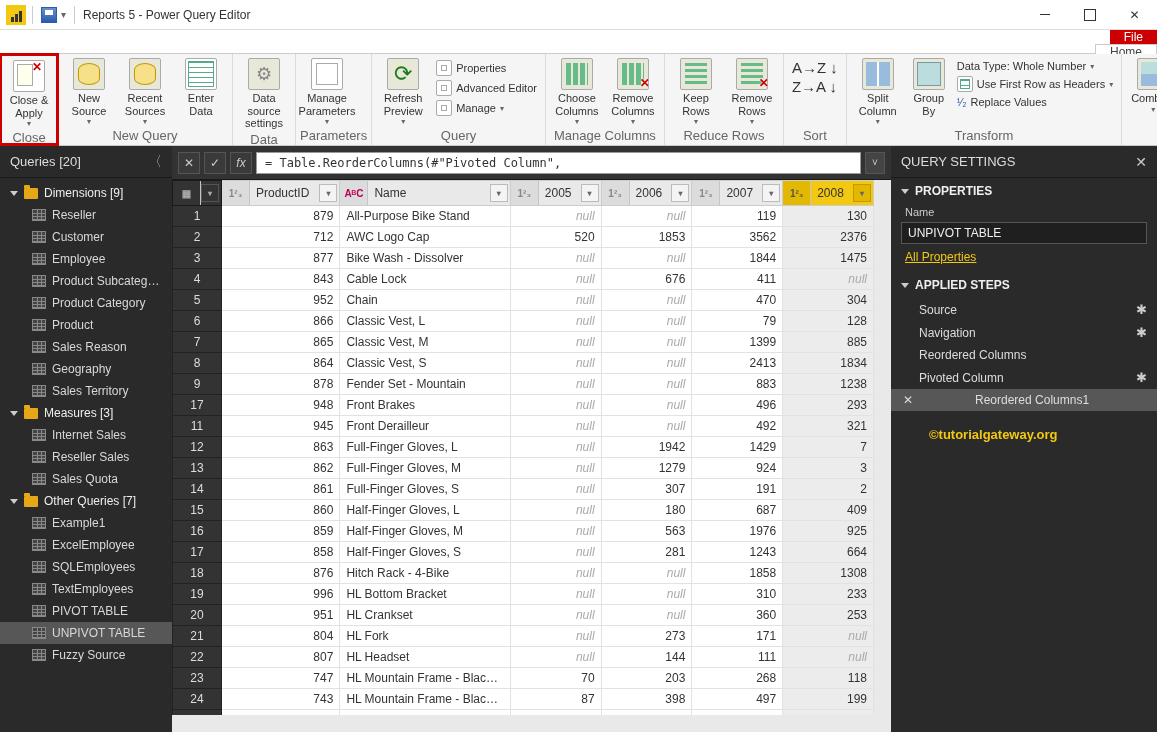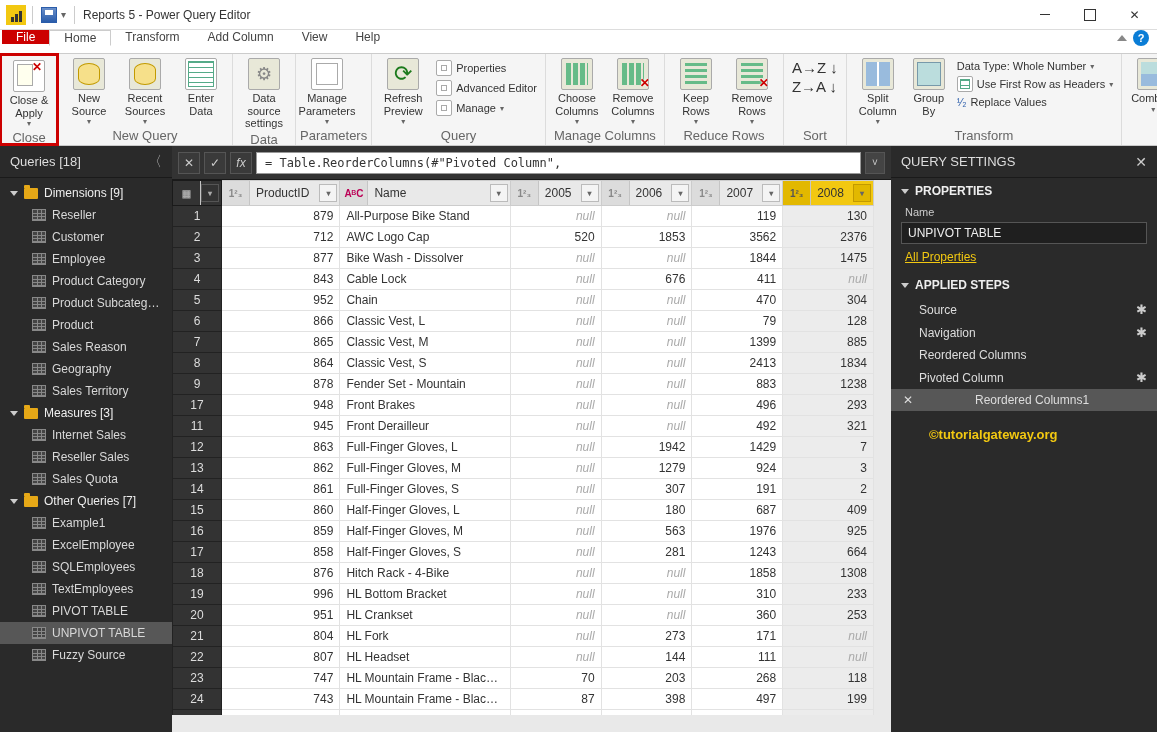--- a/index.html
+++ b/index.html
@@ -15,21 +15,21 @@
 .titlebar .save-icon::after{content:"";position:absolute;top:2px;left:3px;width:8px;height:5px;background:#fff;}
 .titlebar .dd { font-size:10px; color:#666; margin-right:4px; }
 .titlebar .title { font-size:12px; color:#333; margin-left:4px; }
 .titlebar .spacer { flex:1; }
 .win-btn { width:45px; height:28px; display:flex; align-items:center; justify-content:center; color:#333; font-size:14px; }
 .win-btn.min::before{content:"";width:10px;height:1px;background:#333;}
 .win-btn.max::before{content:"";width:10px;height:10px;border:1px solid #333;}
 .win-btn.close::before{content:"✕";font-size:12px;}
 
 
-.menubar { height: 24px; display:flex; align-items:flex-start; background:#fff; border-bottom:1px solid #ccc; padding-left:2px; }
+.menubar { height: 24px; display:flex; align-items:flex-end; background:#fff; border-bottom:1px solid #ccc; padding-left:12px;flex-direction:column; }
 .menu-tab { padding:0 14px; display:flex; align-items:center; font-size:12px; color:#444; }
 .menu-tab.file { background:#c00; color:#fff; }
 .menu-tab.active { background:#fff; border:1px solid #ccc; border-bottom:1px solid #fff; margin-bottom:-1px; }
 .menuright { margin-left:auto; display:flex; align-items:center; gap:6px; padding-right:8px;}
 .chev-up { width:0;height:0;border-left:5px solid transparent;border-right:5px solid transparent;border-bottom:6px solid #888;}
 .help-icon { width:16px;height:16px;border-radius:50%;background:#0a7dd6;color:#fff;display:flex;align-items:center;justify-content:center;font-size:11px;font-weight:bold;}
 
 
 .ribbon { height:92px; background:#f5f5f5; border-bottom:1px solid #c9c9c9; display:flex; }
 .rgroup { border-right:1px solid #dcdcdc; display:flex; flex-direction:column; padding:2px 4px 0; }
@@ -329,21 +329,21 @@
         </div>
       </div>
     <div class="label"></div>
   </div>
 </div>
 
 <div class="workarea">
 
   <div class="queries-panel">
     <div class="panel-header">
-      <span>Queries [18]</span>
+      <span>Queries [20]</span>
       <span class="collapse">〈</span>
     </div>
     <div class="tree" id="tree">
         <div class="tree-group">
           <span class="tri"></span>
           <span class="folder-icon"></span>
           <span>Dimensions [9]</span>
         </div>
         <div class="tree-item">
           <span class="table-icon"></span>
@@ -352,25 +352,25 @@
         <div class="tree-item">
           <span class="table-icon"></span>
           <span>Customer</span>
         </div>
         <div class="tree-item">
           <span class="table-icon"></span>
           <span>Employee</span>
         </div>
         <div class="tree-item">
           <span class="table-icon"></span>
+          <span>Product Subcateg…</span>
+        </div>
+        <div class="tree-item">
+          <span class="table-icon"></span>
           <span>Product Category</span>
-        </div>
-        <div class="tree-item">
-          <span class="table-icon"></span>
-          <span>Product Subcateg…</span>
         </div>
         <div class="tree-item">
           <span class="table-icon"></span>
           <span>Product</span>
         </div>
         <div class="tree-item">
           <span class="table-icon"></span>
           <span>Sales Reason</span>
         </div>
         <div class="tree-item">

